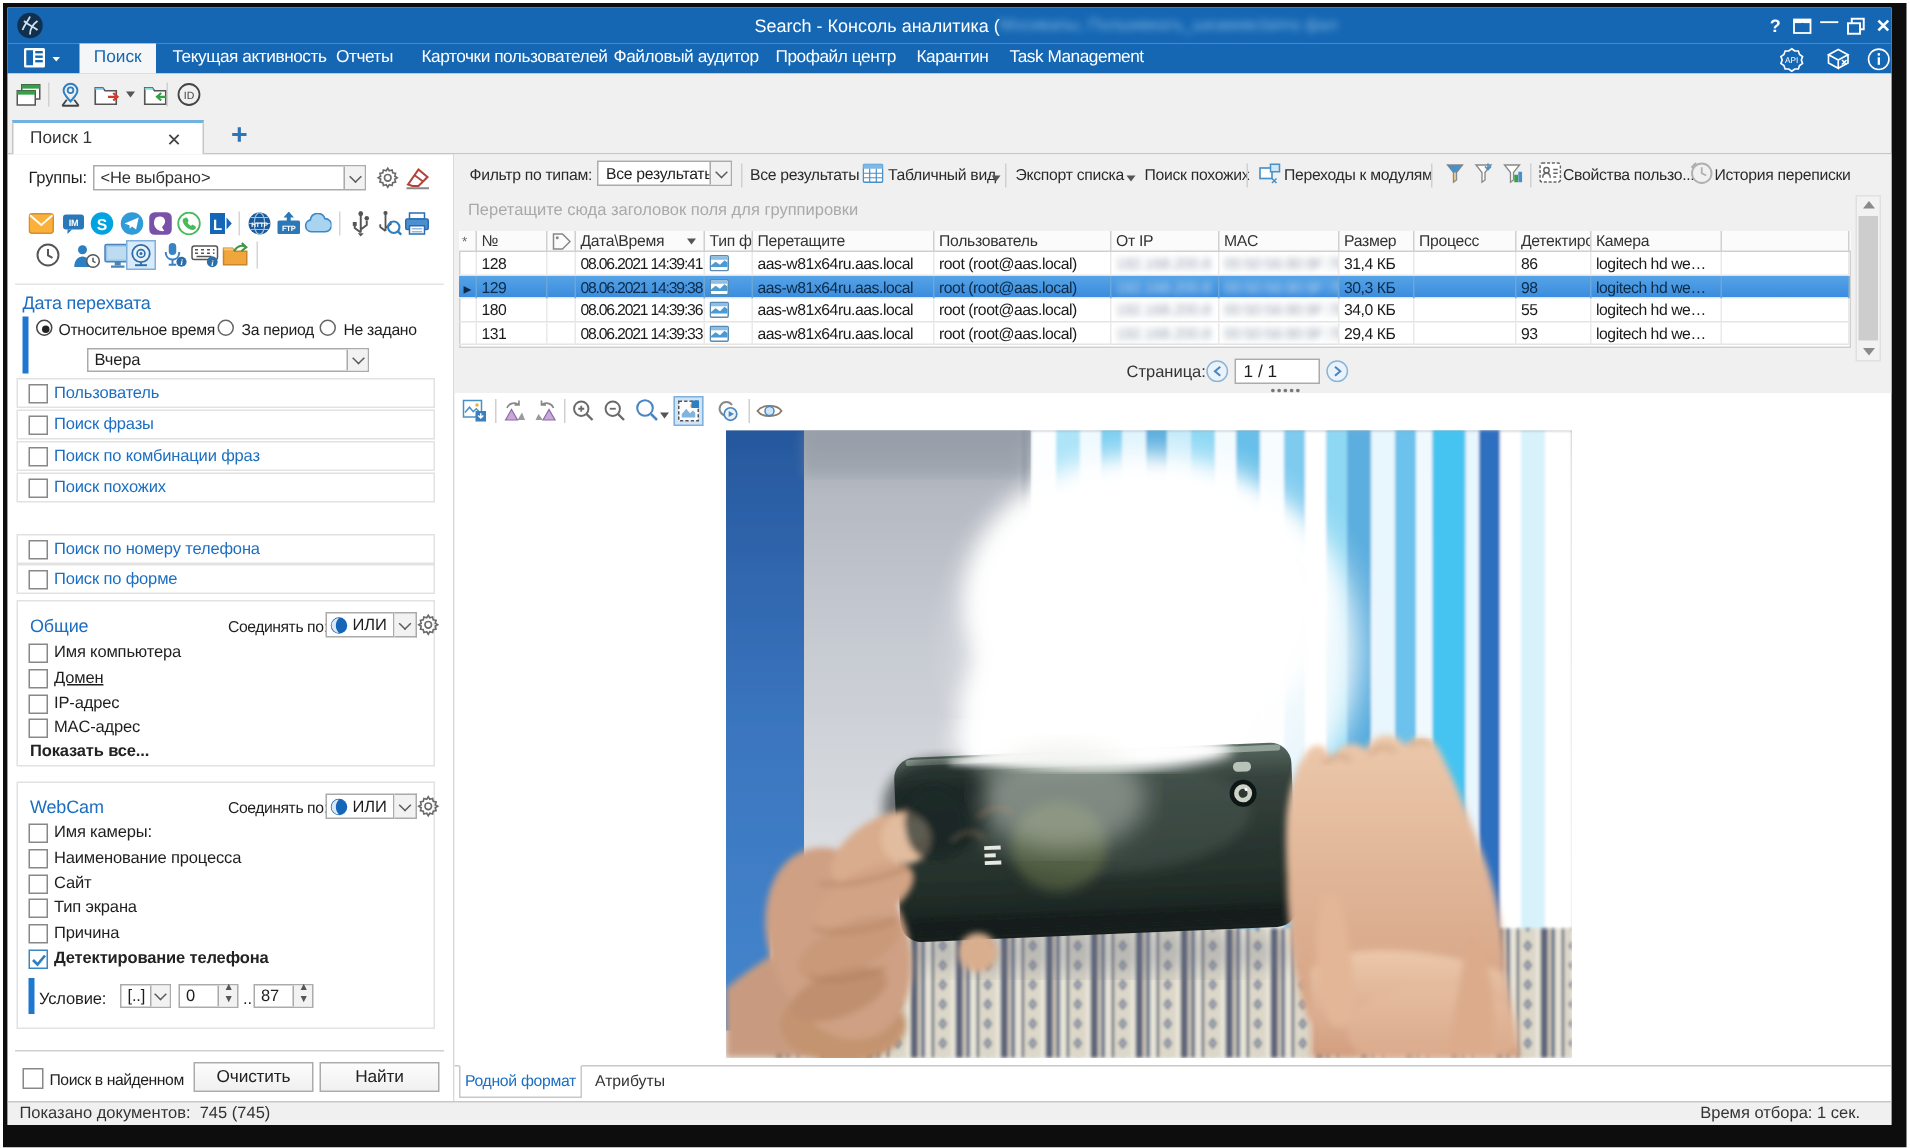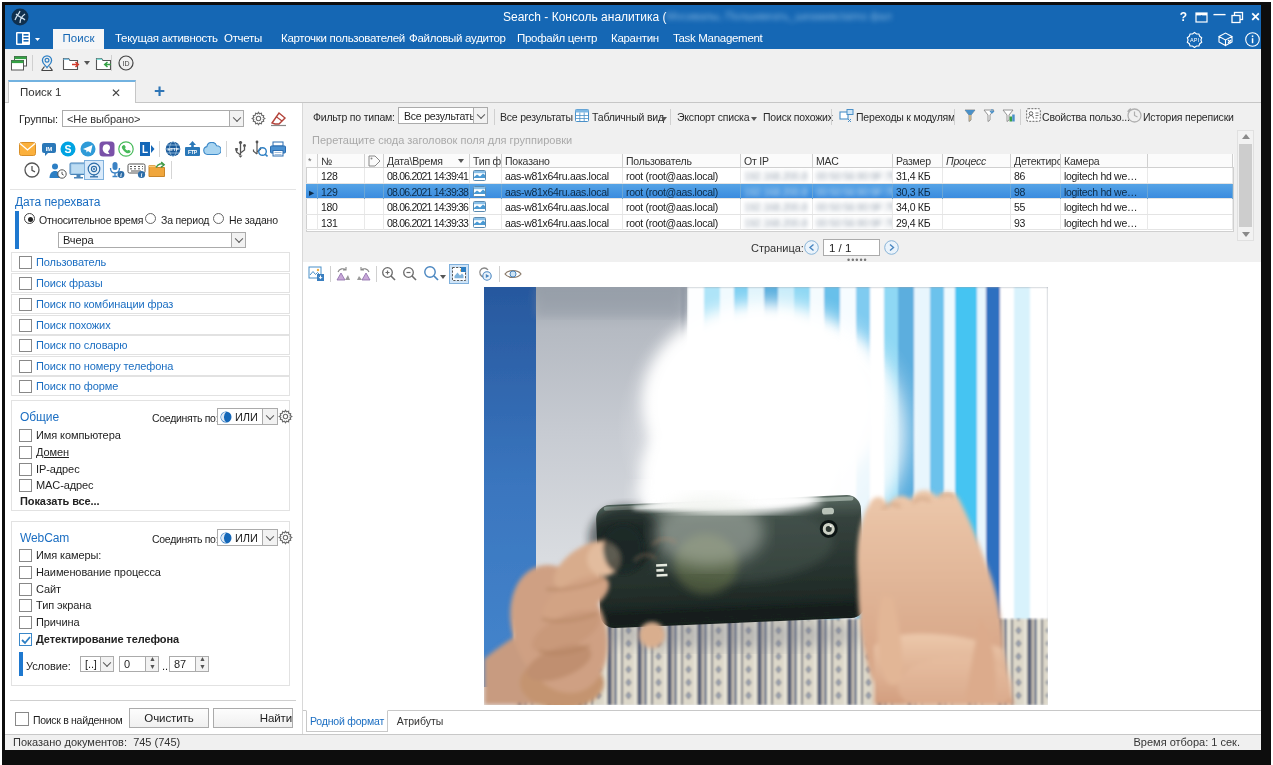--- a/index.html
+++ b/index.html
@@ -281,24 +281,20 @@
         <span class="lbl" style="left:24px;top:3px;">Поиск фразы</span>
       </div>
     <div class="sect" style="top:191px;height:20px;">
         <div class="cb" style="left:7px;top:3px;"></div>
         <span class="lbl" style="left:24px;top:3px;">Поиск по комбинации фраз</span>
       </div>
     <div class="sect" style="top:212px;height:20px;">
         <div class="cb" style="left:7px;top:3px;"></div>
         <span class="lbl" style="left:24px;top:3px;">Поиск похожих</span>
       </div>
-    <div class="sect" style="top:232px;height:20px;">
-        <div class="cb" style="left:7px;top:3px;"></div>
-        <span class="lbl" style="left:24px;top:3px;">Поиск по словарю</span>
-      </div>
     <div class="sect" style="top:253px;height:20px;">
         <div class="cb" style="left:7px;top:3px;"></div>
         <span class="lbl" style="left:24px;top:3px;">Поиск по номеру телефона</span>
       </div>
     <div class="sect" style="top:273px;height:20px;">
         <div class="cb" style="left:7px;top:3px;"></div>
         <span class="lbl" style="left:24px;top:3px;">Поиск по форме</span>
       </div>
 
     <div class="sect" style="top:297px;height:111px;">
@@ -382,21 +378,21 @@
           <div class="cbtn" style="width:13px;background:#f2f2f2;">
             <span style="position:absolute;left:3px;top:-2px;font-size:7px;color:#555;">▲</span>
             <span style="position:absolute;left:3px;top:6px;font-size:7px;color:#555;">▼</span>
           </div>
         </div>
     </div>
     <div class="hline" style="left:5px;top:597px;width:286px;background:#cfcfcf;"></div>
     <div class="cb" style="left:10px;top:609px;width:14px;height:14px;"></div>
     <span class="abs" style="left:28px;top:611px;font-size:10.5px;letter-spacing:-0.3px;">Поиск в найденном</span>
     <div class="abs" style="left:124px;top:605px;width:80px;height:20px;background:linear-gradient(#fdfdfd,#f0f0f0);border:1px solid #ababab;text-align:center;line-height:18px;font-size:11.5px;color:#222;">Очистить</div>
-    <div class="abs" style="left:208px;top:605px;width:80px;height:20px;background:linear-gradient(#fdfdfd,#f0f0f0);border:1px solid #ababab;text-align:right;line-height:18px;font-size:11.5px;color:#222;">Найти</div>
+    <div class="abs" style="left:208px;top:605px;width:80px;height:20px;background:linear-gradient(#fdfdfd,#f0f0f0);border:1px solid #ababab;text-align:center;line-height:18px;font-size:11.5px;color:#222;">Найти</div>
   </div>
   <div class="abs" style="left:297px;top:98px;width:1px;height:631px;background:#d8d8d8;"></div>
   <div id="rightpanel">
     <div class="abs" style="left:0;top:0;width:958px;height:159px;background:#f0f0f0;"></div>
     <div class="tbtxt" style="left:10px;font-size:10.5px;">Фильтр по типам:</div>
     <div class="combo" style="left:95px;top:4px;width:90px;height:17px;font-size:10.5px;letter-spacing:-0.2px;">
         <span style="position:absolute;left:5px;top:2px;">Все результаты</span>
         <div class="cbtn">
           <div class="chev"></div>
         </div>
@@ -451,26 +447,26 @@
     <div class="tbtxt gray" style="left:840px;font-size:10.5px;">История переписки</div>
     <div class="abs gray" style="left:9px;top:31px;font-size:11px;color:#a9a9a9;">Перетащите сюда заголовок поля для группировки</div>
 
     <div class="abs" style="left:3px;top:51px;width:928px;height:78px;background:#fff;border:1px solid #d0d0d0;"></div>
     <div id="thead" class="abs" style="left:3px;top:51px;width:928px;height:14px;background:#fbfbfb;border-bottom:1px solid #d0d0d0;font-size:10.5px;color:#333;letter-spacing:-0.2px;">
         <div style="position:absolute;left:0px;top:0;width:12px;height:14px;border-right:1px solid #d0d0d0;padding:1px 0 0 3px;white-space:nowrap;overflow:hidden;"></div>
         <div style="position:absolute;left:12px;top:0;width:47px;height:14px;border-right:1px solid #d0d0d0;padding:1px 0 0 3px;white-space:nowrap;overflow:hidden;">№</div>
         <div style="position:absolute;left:59px;top:0;width:19px;height:14px;border-right:1px solid #d0d0d0;padding:1px 0 0 3px;white-space:nowrap;overflow:hidden;"></div>
         <div style="position:absolute;left:78px;top:0;width:86px;height:14px;border-right:1px solid #d0d0d0;padding:1px 0 0 3px;white-space:nowrap;overflow:hidden;">Дата\Время</div>
         <div style="position:absolute;left:164px;top:0;width:32px;height:14px;border-right:1px solid #d0d0d0;padding:1px 0 0 3px;white-space:nowrap;overflow:hidden;">Тип фа</div>
-        <div style="position:absolute;left:196px;top:0;width:121px;height:14px;border-right:1px solid #d0d0d0;padding:1px 0 0 3px;white-space:nowrap;overflow:hidden;">Показано</div>
+        <div style="position:absolute;left:196px;top:0;width:121px;height:14px;border-right:1px solid #d0d0d0;padding:1px 0 0 3px;white-space:nowrap;overflow:hidden;">Перетащите</div>
         <div style="position:absolute;left:317px;top:0;width:118px;height:14px;border-right:1px solid #d0d0d0;padding:1px 0 0 3px;white-space:nowrap;overflow:hidden;">Пользователь</div>
         <div style="position:absolute;left:435px;top:0;width:72px;height:14px;border-right:1px solid #d0d0d0;padding:1px 0 0 3px;white-space:nowrap;overflow:hidden;">От IP</div>
         <div style="position:absolute;left:507px;top:0;width:80px;height:14px;border-right:1px solid #d0d0d0;padding:1px 0 0 3px;white-space:nowrap;overflow:hidden;">MAC</div>
         <div style="position:absolute;left:587px;top:0;width:50px;height:14px;border-right:1px solid #d0d0d0;padding:1px 0 0 3px;white-space:nowrap;overflow:hidden;">Размер</div>
-        <div style="position:absolute;left:637px;top:0;width:68px;height:14px;border-right:1px solid #d0d0d0;padding:1px 0 0 3px;white-space:nowrap;overflow:hidden;font-style:italic;">Процесс</div>
+        <div style="position:absolute;left:637px;top:0;width:68px;height:14px;border-right:1px solid #d0d0d0;padding:1px 0 0 3px;white-space:nowrap;overflow:hidden;">Процесс</div>
         <div style="position:absolute;left:705px;top:0;width:50px;height:14px;border-right:1px solid #d0d0d0;padding:1px 0 0 3px;white-space:nowrap;overflow:hidden;">Детектирова</div>
         <div style="position:absolute;left:755px;top:0;width:87px;height:14px;border-right:1px solid #d0d0d0;padding:1px 0 0 3px;white-space:nowrap;overflow:hidden;">Камера</div>
         <div style="position:absolute;left:842px;top:0;width:85px;height:14px;border-right:1px solid #d0d0d0;padding:1px 0 0 3px;white-space:nowrap;overflow:hidden;"></div>
         <div style="position:absolute;left:2px;top:2px;font-size:9px;color:#666;">*</div>
         <svg style="position:absolute;left:62px;top:1px" width="13" height="12" viewBox="0 0 13 12">
           <path d="M1 1 h6 l5 5 -5 5 h-6z" fill="none" stroke="#888"></path>
           <circle cx="3.5" cy="3.5" r="1" fill="#888"></circle>
         </svg>
         <div style="position:absolute;left:152px;top:5px;width:0;height:0;border-left:3.5px solid transparent;border-right:3.5px solid transparent;border-top:4px solid #555;"></div>
       </div>

